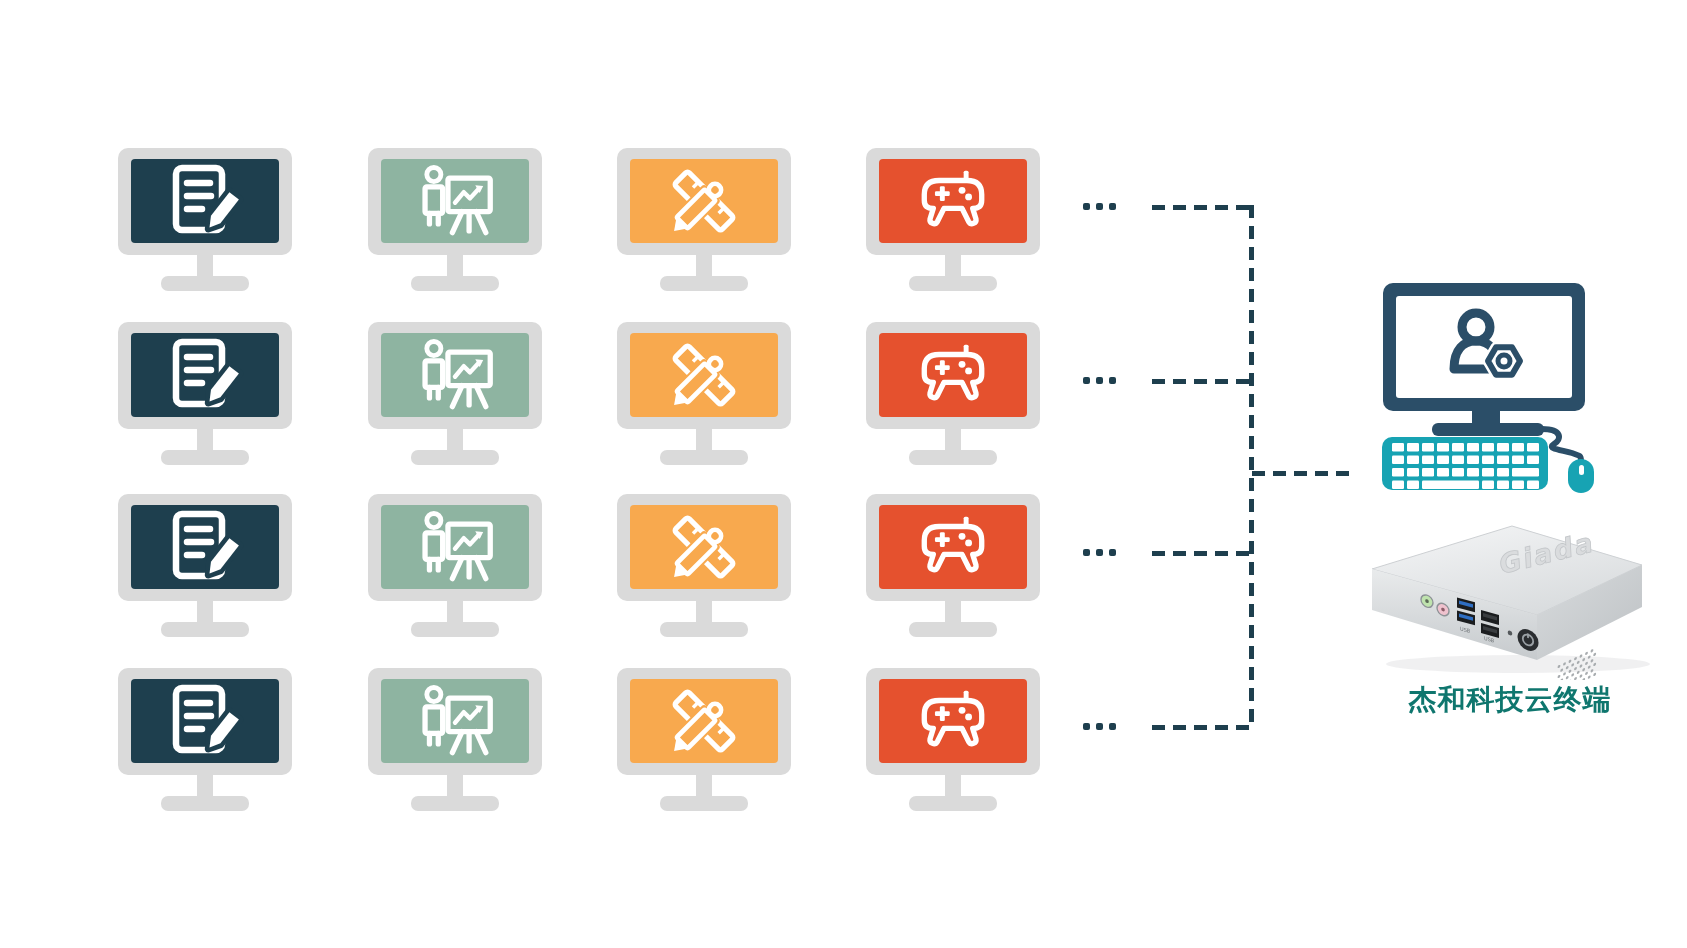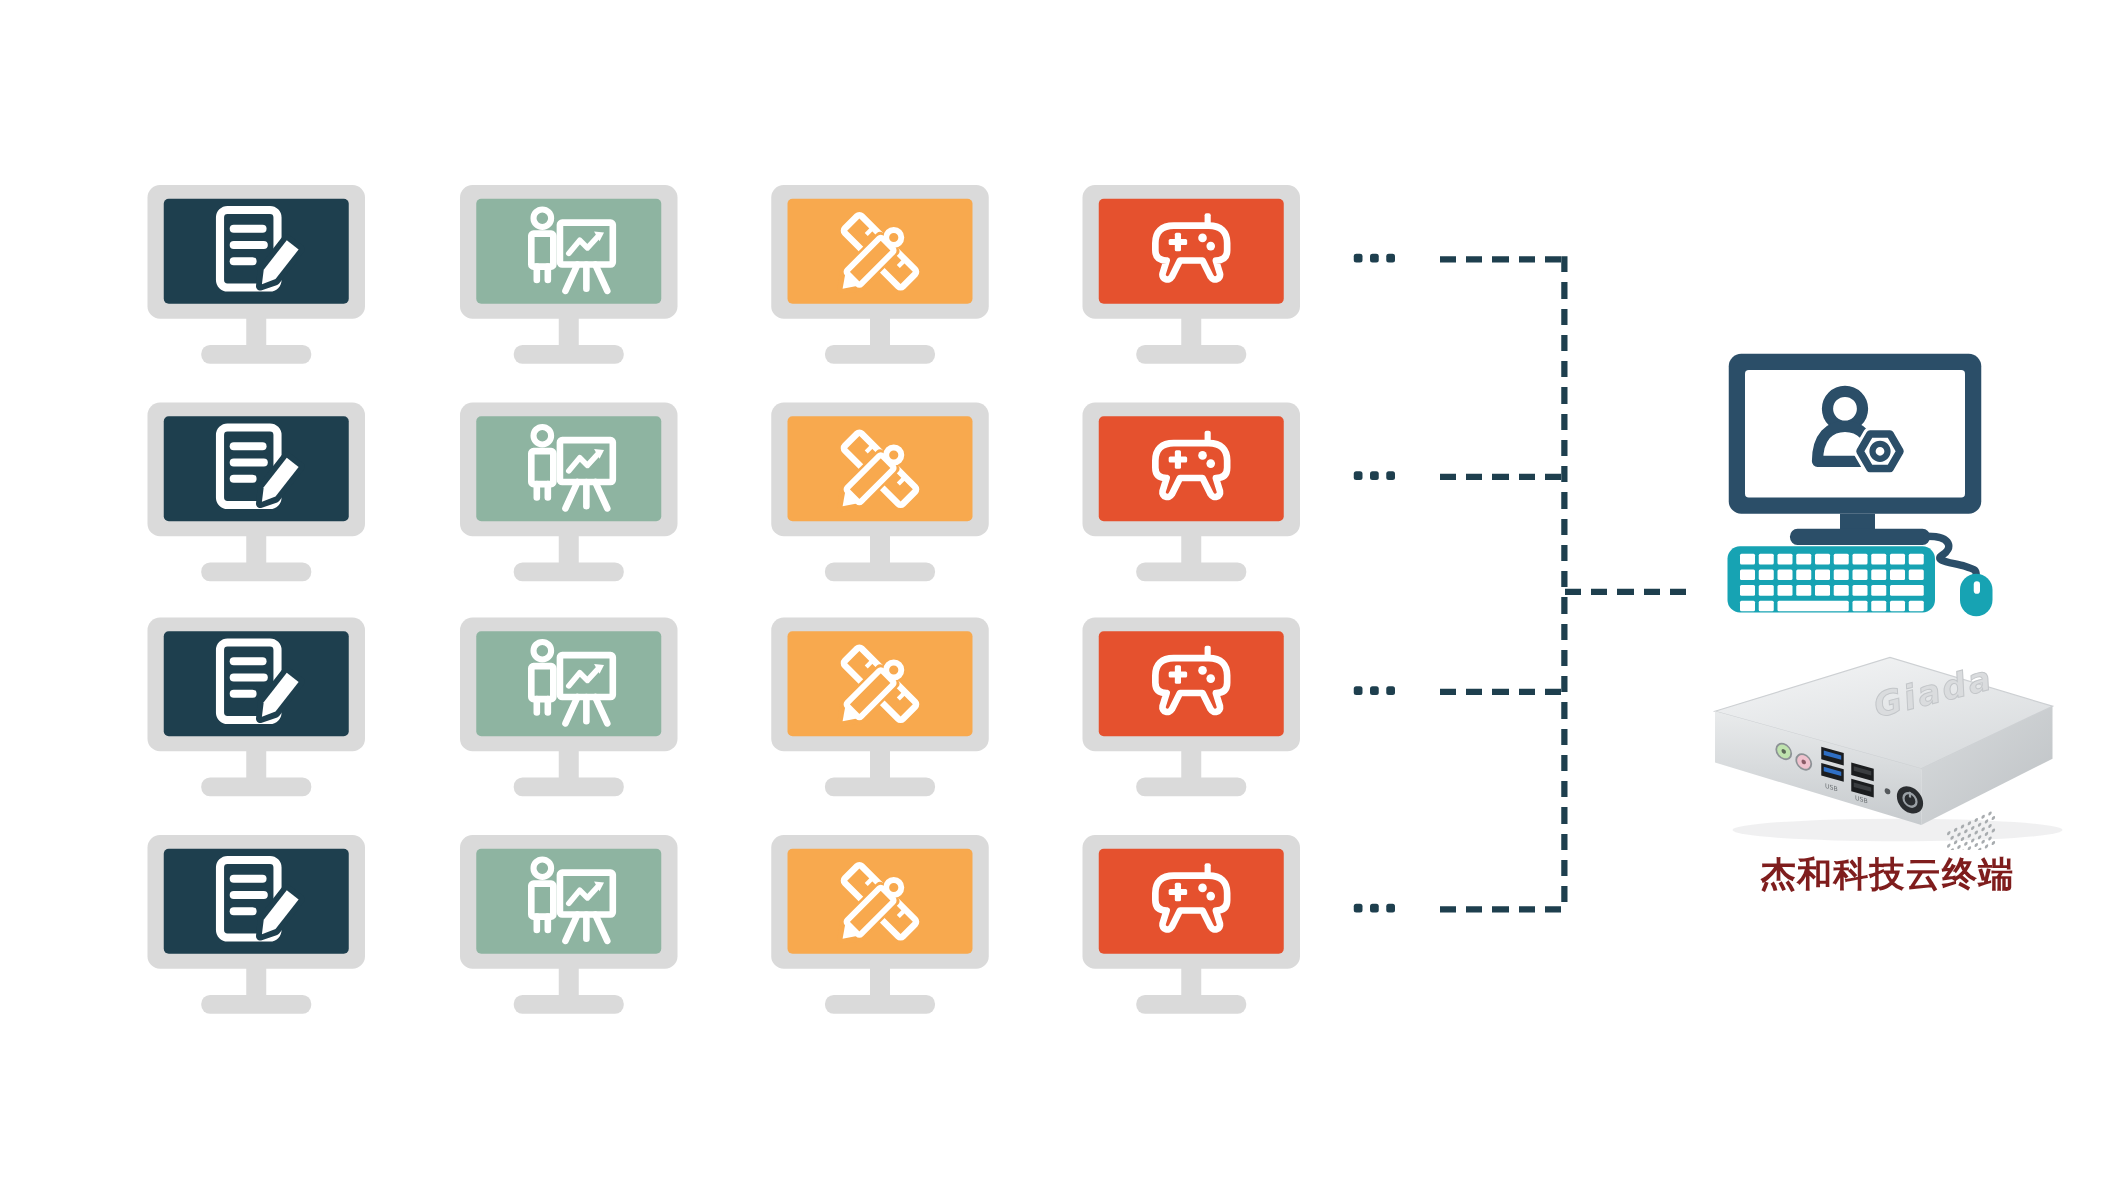--- a/index.html
+++ b/index.html
@@ -16,21 +16,21 @@
   
   .hdash{position:absolute;height:5px;background:repeating-linear-gradient(90deg,#1e3f4e 0 13px,transparent 13px 21px);}
   .vdash{position:absolute;width:5px;background:repeating-linear-gradient(180deg,#1e3f4e 0 13px,transparent 13px 21px);}
   .ellipsis{position:absolute;display:flex;gap:6px;}
   .ellipsis span{width:7px;height:7px;border-radius:2px;background:#1e3f4e;display:block;}
 
   
   .admin-station{position:absolute;left:1370px;top:275px;width:240px;height:230px;}
   .minipc{position:absolute;left:1360px;top:512px;width:300px;height:168px;}
   .device-label{position:absolute;left:1360px;top:681px;width:300px;text-align:center;
-    font-size:28px;font-weight:bold;color:#7f1d1d;letter-spacing:1px;}
+    font-size:28px;font-weight:bold;color:#0f766e;letter-spacing:1px;}
 </style>
 </head>
 <body>
 
 <div class="canvas">
 
   <div>
       <div class="monitor" style="left: 118px; top: 148px;">
         <div class="m-frame"></div>
         <div class="m-stand"></div>

